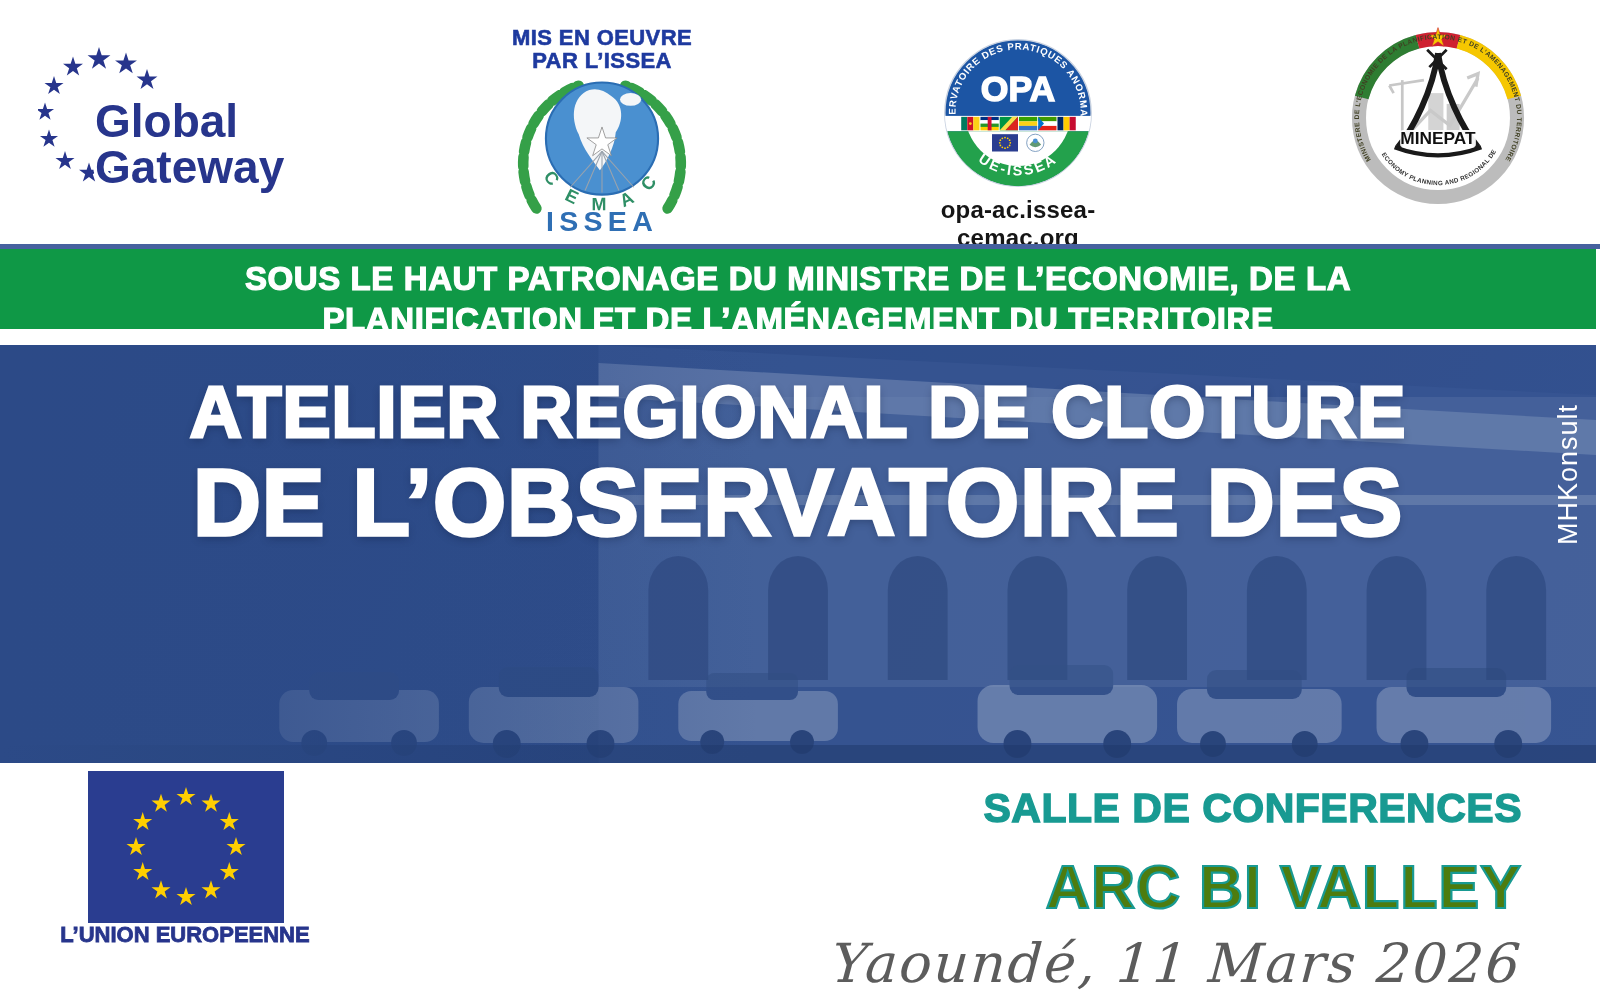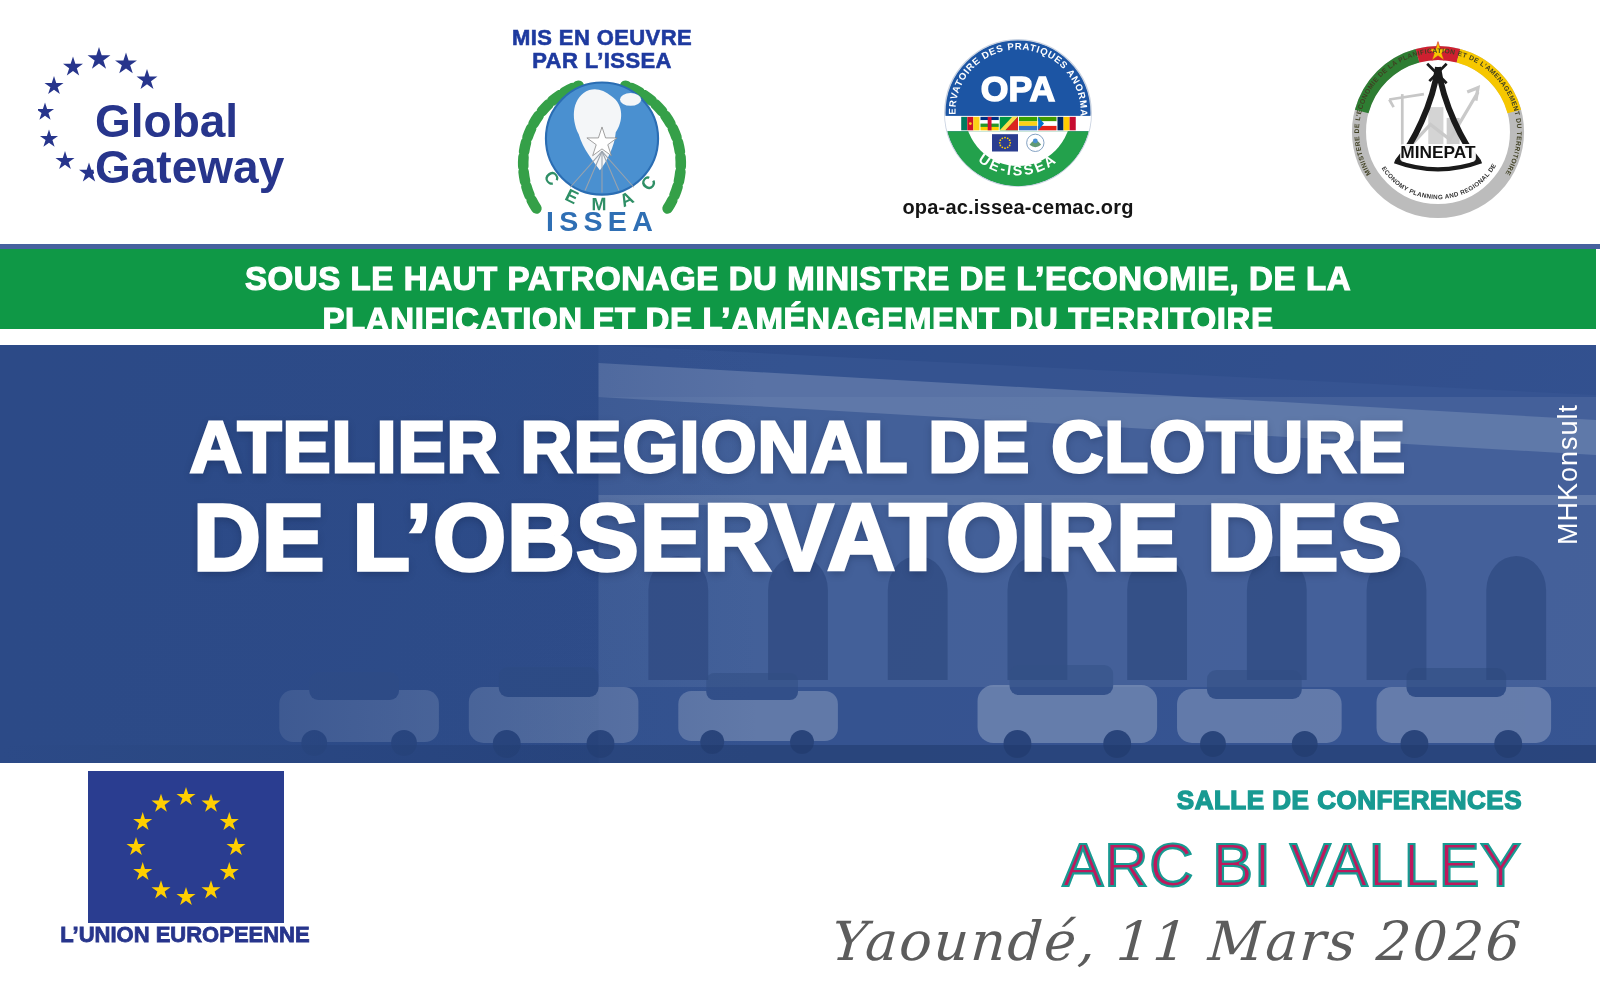--- a/index.html
+++ b/index.html
@@ -6,54 +6,54 @@
   .poster{position:relative;width:1600px;height:1007px;background:#fff;overflow:hidden;
           font-family:"Liberation Sans",sans-serif;}
 
   
   .header{position:absolute;left:0;top:0;width:1600px;height:244px;background:#fff;}
   .logo-gg{position:absolute;left:38px;top:45px;width:290px;height:160px;}
   .logo-issea{position:absolute;left:492px;top:26px;width:220px;height:212px;text-align:center;}
   .issea-caption{font-size:22px;font-weight:bold;color:#1e3a9f;line-height:1.06;
                  letter-spacing:.4px;-webkit-text-stroke:.6px #1e3a9f;}
   .logo-opa{position:absolute;left:896px;top:36px;width:244px;height:192px;text-align:center;}
-  .opa-url{margin-top:2px;font-size:20px;font-weight:bold;color:#151515;letter-spacing:.2px;}
-  .logo-minepat{position:absolute;left:1346px;top:40px;width:184px;height:190px;}
+  .opa-url{margin-top:2px;font-size:24px;font-weight:bold;color:#151515;letter-spacing:.2px;}
+  .logo-minepat{position:absolute;left:1346px;top:26px;width:184px;height:190px;}
 
   
   .divider{position:absolute;left:0;top:244px;width:1600px;height:5px;background:#46619f;}
   .green-band{position:absolute;left:0;top:249px;width:1596px;height:80px;background:#0f9846;
               color:#fff;text-align:center;padding-top:9px;box-sizing:border-box;}
   .green-band div{font-size:33px;line-height:41px;font-weight:bold;letter-spacing:.6px;
                   -webkit-text-stroke:1.2px #fff;}
 
   
   .hero{position:absolute;left:0;top:345px;width:1596px;height:418px;
         background:linear-gradient(115deg,#2c4a87 0%,#32508c 45%,#3a5796 100%);overflow:hidden;}
   .hero-bg{position:absolute;left:0;top:0;width:100%;height:100%;}
   .hero-titles{position:absolute;left:0;top:0;width:100%;text-align:center;color:#fff;
-               padding-top:60px;text-shadow:0 3px 8px rgba(10,20,50,.35);}
+               padding-top:25px;text-shadow:0 3px 8px rgba(10,20,50,.35);}
   .hero-line1{font-size:72px;font-weight:bold;line-height:84px;letter-spacing:1px;
               -webkit-text-stroke:3px #fff;}
   .hero-line23{font-size:94px;font-weight:bold;line-height:97px;letter-spacing:1px;
                -webkit-text-stroke:3.4px #fff;}
   .watermark{position:absolute;right:16px;top:404px;writing-mode:vertical-rl;
              transform:rotate(180deg);color:#fff;font-size:27px;letter-spacing:1px;}
 
   
   .footer{position:absolute;left:0;top:763px;width:1600px;height:244px;background:#fff;}
   .eu-flag{position:absolute;left:88px;top:8px;width:196px;height:152px;}
   .eu-caption{position:absolute;left:20px;top:160px;width:330px;text-align:center;
               color:#27358c;font-weight:bold;line-height:1.12;-webkit-text-stroke:.8px #27358c;}
   .eu-caption .l1{font-size:26px;}
   .eu-caption .l2{font-size:22px;}
   .venue{position:absolute;right:78px;top:22px;text-align:right;}
-  .venue-label{font-size:26px;font-weight:bold;color:#189a92;letter-spacing:.5px;
+  .venue-label{font-size:41px;font-weight:bold;color:#189a92;letter-spacing:.5px;
                -webkit-text-stroke:1.4px #189a92;}
-  .venue-name{font-size:61px;font-weight:normal;color:#be185d;letter-spacing:1px;margin-top:14px;
+  .venue-name{font-size:61px;font-weight:bold;color:#4d7c0f;letter-spacing:1px;margin-top:20px;
               -webkit-text-stroke:2.2px #189a92;}
   .venue-date{font-family:"DejaVu Serif",serif;font-style:italic;font-size:54px;color:#5c5c5c;
               margin-top:10px;letter-spacing:2px;transform:skewX(-4deg);}
   svg text{font-family:"Liberation Sans",sans-serif;}
 </style>
 </head>
 <body>
 
 <div class="poster">
 

